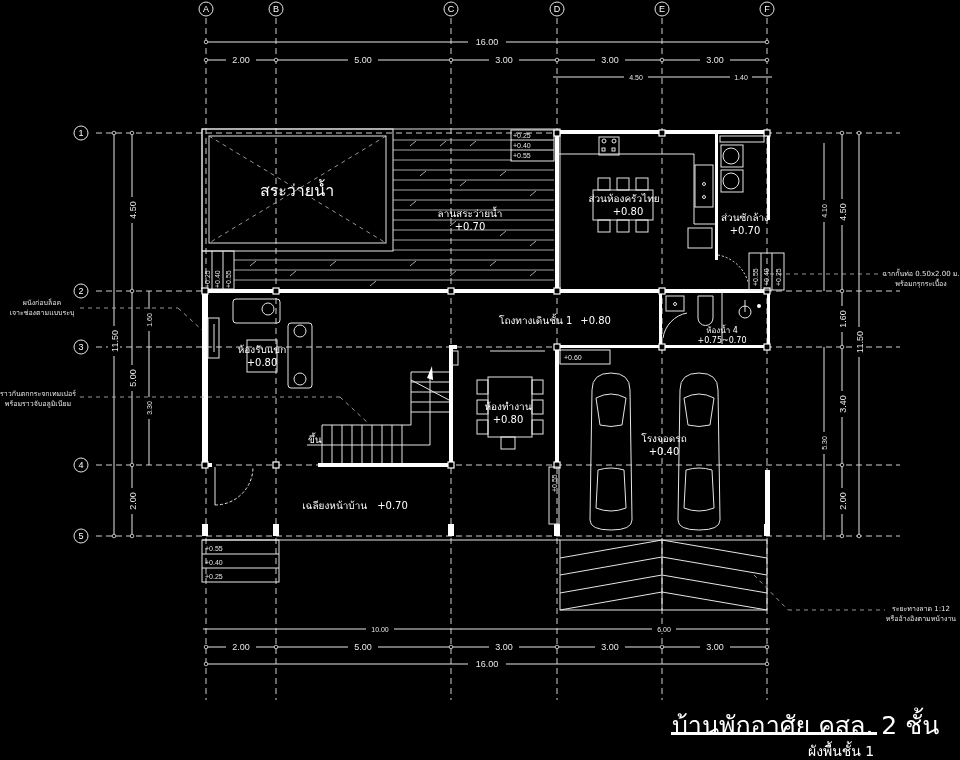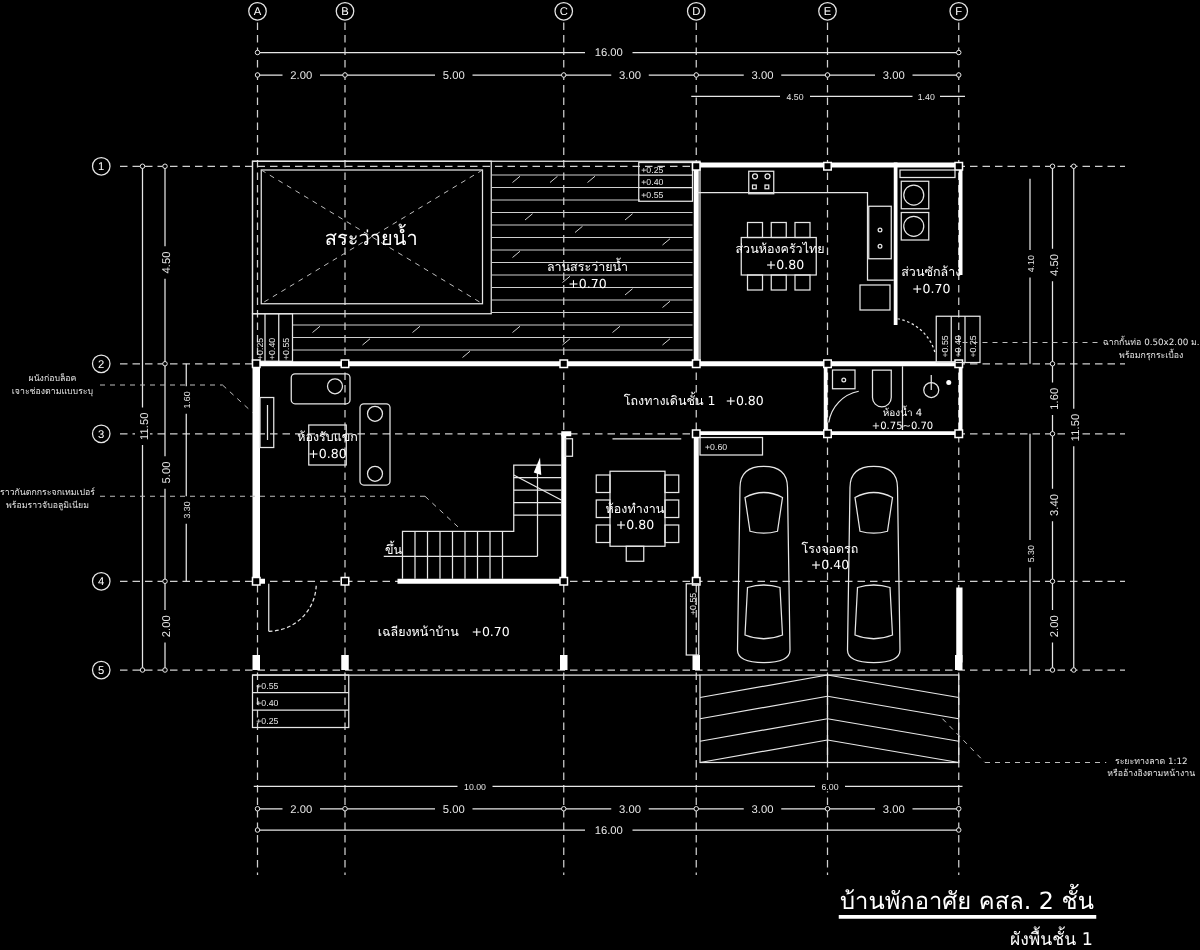--- a/index.html
+++ b/index.html
@@ -11,21 +11,21 @@
   .wall{fill:#ffffff;}
   .col{fill:#000;stroke:#fff;stroke-width:1.2;}
   .hatch{stroke:#cfcfcf;stroke-width:0.8;}
   .t{fill:#fff;font-family:"DejaVu Sans","Liberation Sans",sans-serif;}
   .dim{fill:#e6e6e6;font-size:9px;font-family:"Liberation Sans","DejaVu Sans",sans-serif;}
   .dims{fill:#e6e6e6;font-size:7px;font-family:"Liberation Sans","DejaVu Sans",sans-serif;}
   .lbl{font-size:10px;}
   .note{font-size:7px;fill:#e6e6e6;}
   .bub{fill:#000;stroke:#e6e6e6;stroke-width:1;}
   .bubt{fill:#fff;font-size:9px;text-anchor:middle;dominant-baseline:central;font-family:"Liberation Sans","DejaVu Sans",sans-serif;}
-  .title{position:absolute;left:672px;top:705px;font-size:19px;color:#fff;font-family:"DejaVu Sans","Liberation Sans",sans-serif;}
+  .title{position:absolute;left:672px;top:705px;font-size:25px;color:#fff;font-family:"DejaVu Sans","Liberation Sans",sans-serif;}
   .title-rule{position:absolute;left:671px;top:732px;width:206px;height:3px;background:#fff;}
   .subtitle{position:absolute;left:808px;top:740px;font-size:14px;color:#fff;font-family:"DejaVu Sans","Liberation Sans",sans-serif;}
 </style>
 </head>
 <body>
 
 <svg width="960" height="760" viewBox="0 0 960 760">
 
   <g>
     <line class="dash" x1="206" y1="18" x2="206" y2="700"></line>

